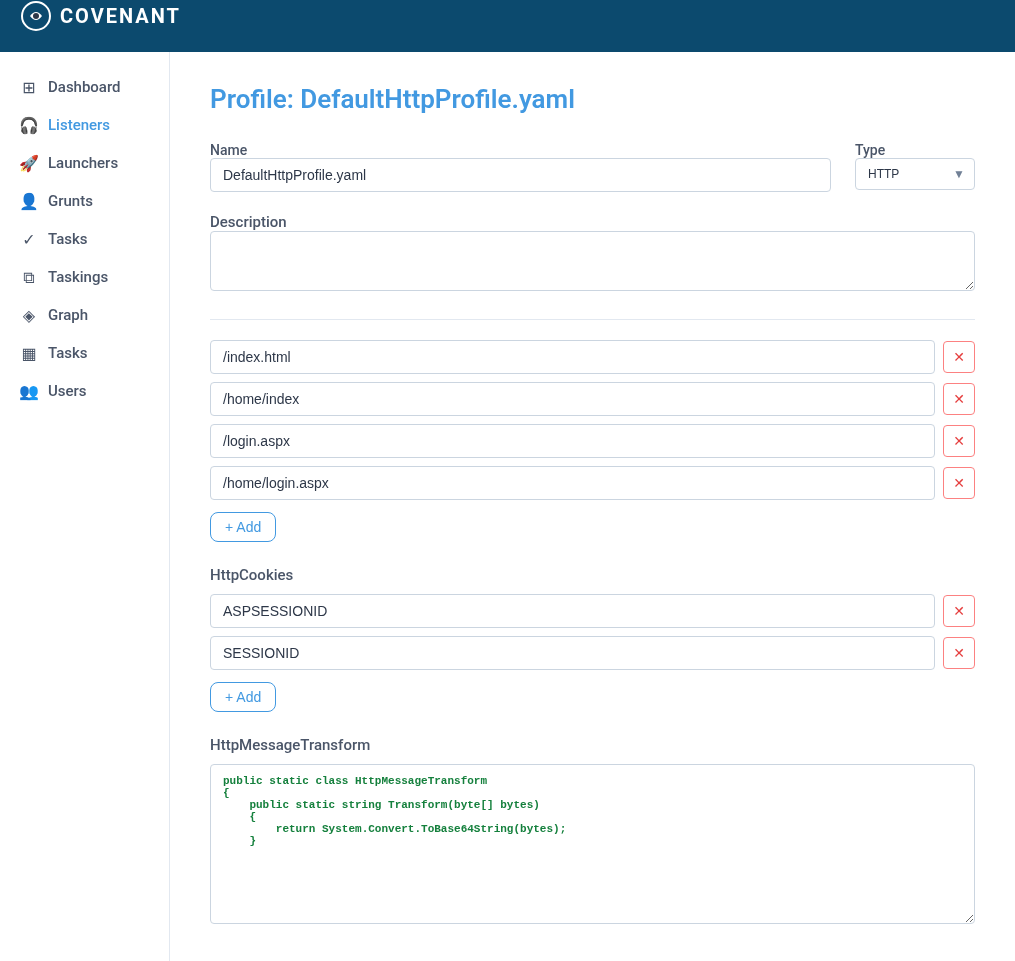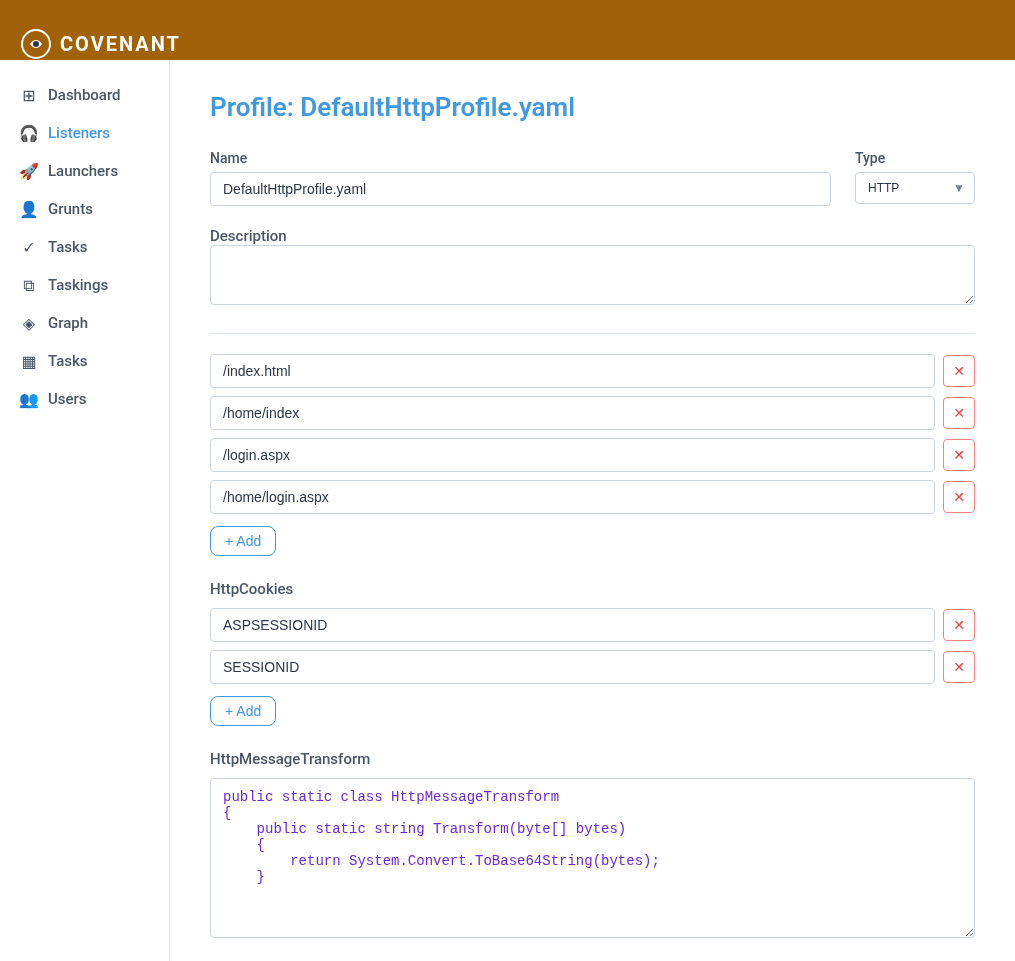--- a/index.html
+++ b/index.html
@@ -1,24 +1,24 @@
 <!DOCTYPE html>
 <html><head>
   <meta charset="utf-8">
   <style>
     * { box-sizing: border-box; margin: 0; padding: 0; }
     body { font-family: -apple-system, BlinkMacSystemFont, 'Segoe UI', Roboto, sans-serif; background: #f5f5f5; display: flex; flex-direction: column; height: 100vh; }
 
     
     .topbar {
-      background: #a16207;
+      background: #0c4a6e;
       color: white;
-      height: 60px;
-      display: flex;
-      align-items: flex-end;
+      height: 52px;
+      display: flex;
+      align-items: flex-start;
       padding: 0 20px;
       flex-shrink: 0;
     }
     .topbar-logo {
       display: flex;
       align-items: center;
       gap: 8px;
     }
     .logo-icon {
       width: 32px;
@@ -89,21 +89,20 @@
 
     .form-row {
       display: flex;
       gap: 24px;
       margin-bottom: 20px;
       align-items: flex-start;
     }
     .form-group {
       display: flex;
       flex-direction: column;
-      gap: 6px;
     }
     .form-group.name-group {
       flex: 1;
     }
     .form-group.type-group {
       width: 120px;
     }
 
     label {
       font-size: 14px;
@@ -205,27 +204,28 @@
     }
 
     .section-block {
       margin-bottom: 24px;
     }
 
     .code-textarea {
       width: 100%;
       height: 160px;
       font-family: 'Courier New', Courier, monospace;
-      font-size: 14px;
-      color: #6d28d9;
+      font-size: 11px;
+      color: #15803d;
       border: 1px solid #cbd5e0;
       border-radius: 4px;
       padding: 10px 12px;
       resize: vertical;
       background: #fff;
+      font-weight: bold;
     }
 
     .divider {
       border: none;
       border-top: 1px solid #e2e8f0;
       margin-bottom: 20px;
     }
   </style>
 </head>
 <body>

